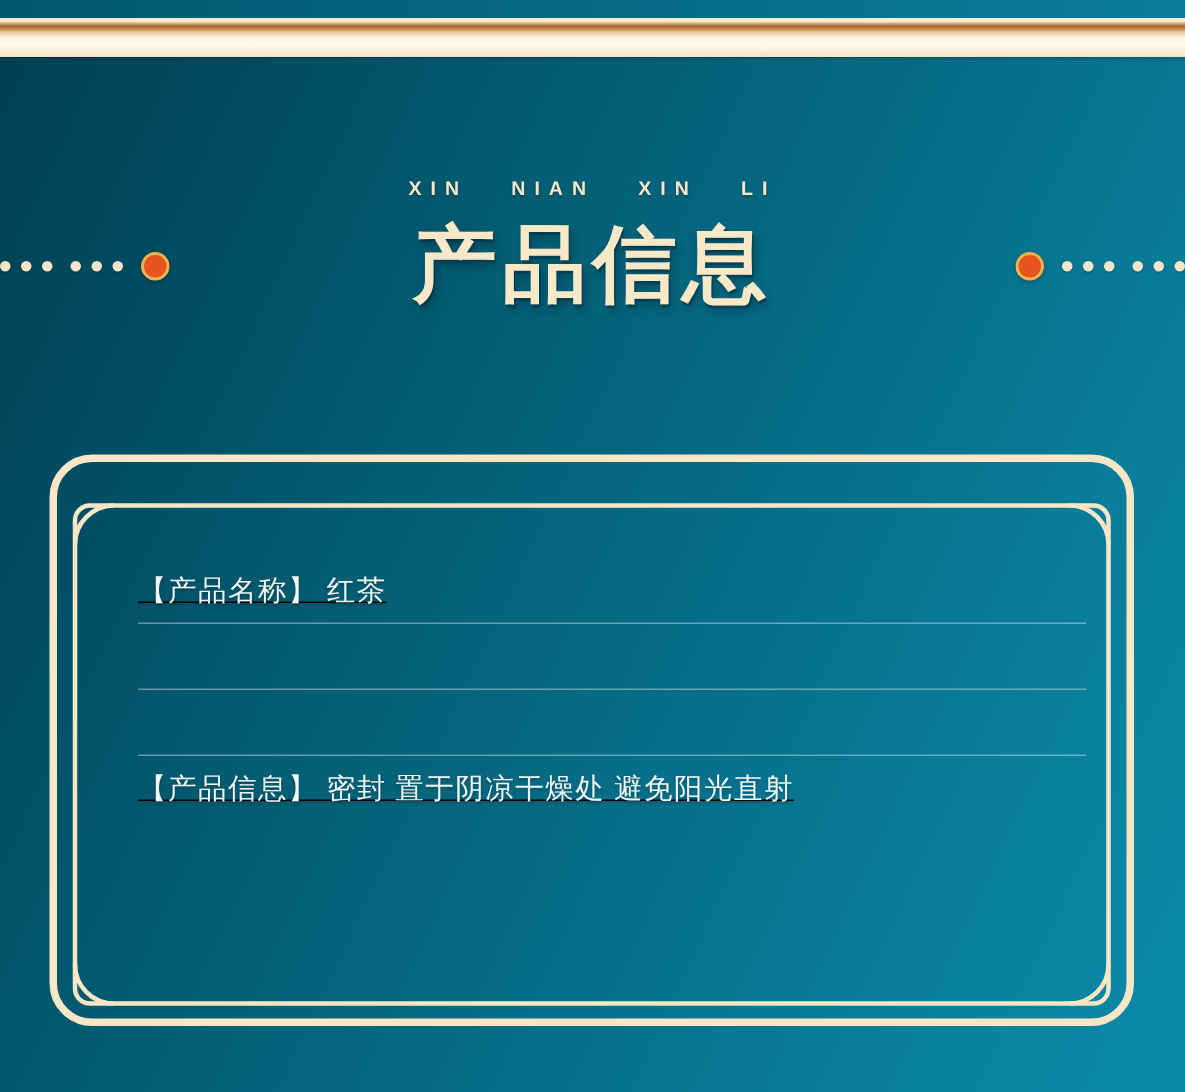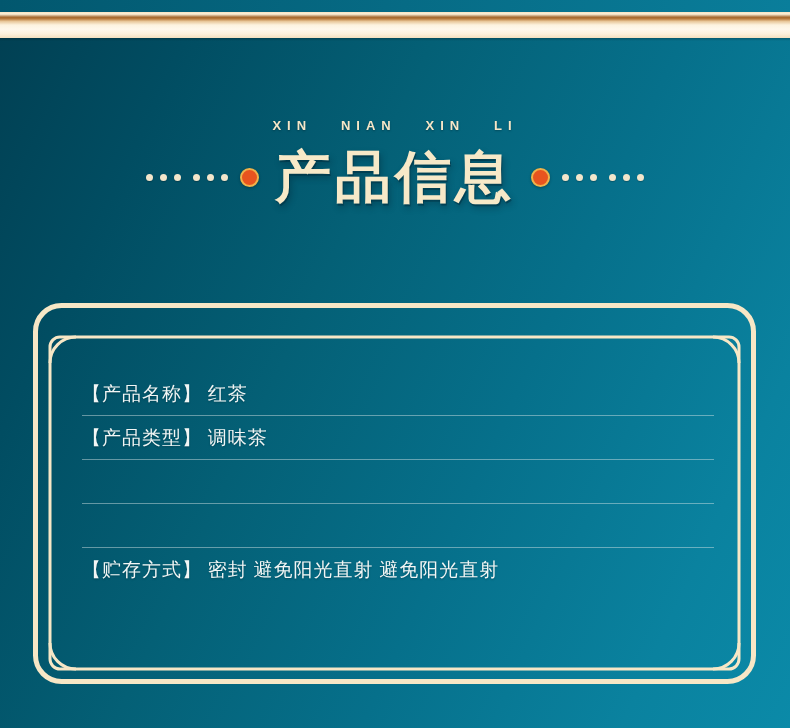--- a/index.html
+++ b/index.html
@@ -86,21 +86,21 @@
     letter-spacing: 6px;
     color: #f6e7c8;
     white-space: pre;
     text-shadow: 0 1px 2px rgba(0,0,0,0.28);
   }
 
   .title-row {
     margin-top: 16px;
     display: flex;
     align-items: center;
-    justify-content: center;
+    justify-content: space-between;
     gap: 0;
   }
   .deco {
     display: flex;
     align-items: center;
     gap: 12px;
   }
   .deco-left { margin-right: 16px; }
   .deco-right { margin-left: 16px; }
   .dot-group {
@@ -149,24 +149,25 @@
   .frame svg {
     display: block;
     width: 100%;
     height: 100%;
     overflow: visible;
   }
 
   
   .info-list {
     position: absolute;
-    left: 82px;
+    left: 92px;
     top: 372px;
     width: 632px;
     z-index: 4;
+    text-decoration: underline;
   }
   .info-row {
     position: relative;
     height: 44px;
     display: flex;
     align-items: center;
   }
   .info-row .divider {
     position: absolute;
     left: 0;
@@ -254,34 +255,30 @@
     </svg>
   </div>
 
   <div class="info-list">
 
     <div class="info-row">
       <span class="info-text">【产品名称】 红茶</span>
       <span class="divider"></span>
     </div>
 
-    <div class="info-row">
-      <span class="info-text">【产品类型】 调味茶</span>
+
+    <div class="info-row">
       <span class="divider"></span>
     </div>
 
+
     <div class="info-row">
       <span class="divider"></span>
     </div>
 
-
-    <div class="info-row">
-      <span class="divider"></span>
-    </div>
-
-    <div class="info-row">
-      <span class="info-text">【贮存方式】 密封 避免阳光直射 避免阳光直射</span>
+    <div class="info-row">
+      <span class="info-text">【产品信息】 密封 置于阴凉干燥处 避免阳光直射</span>
 
     </div>
 
   </div>
 
 </div>
 
 </body></html>

